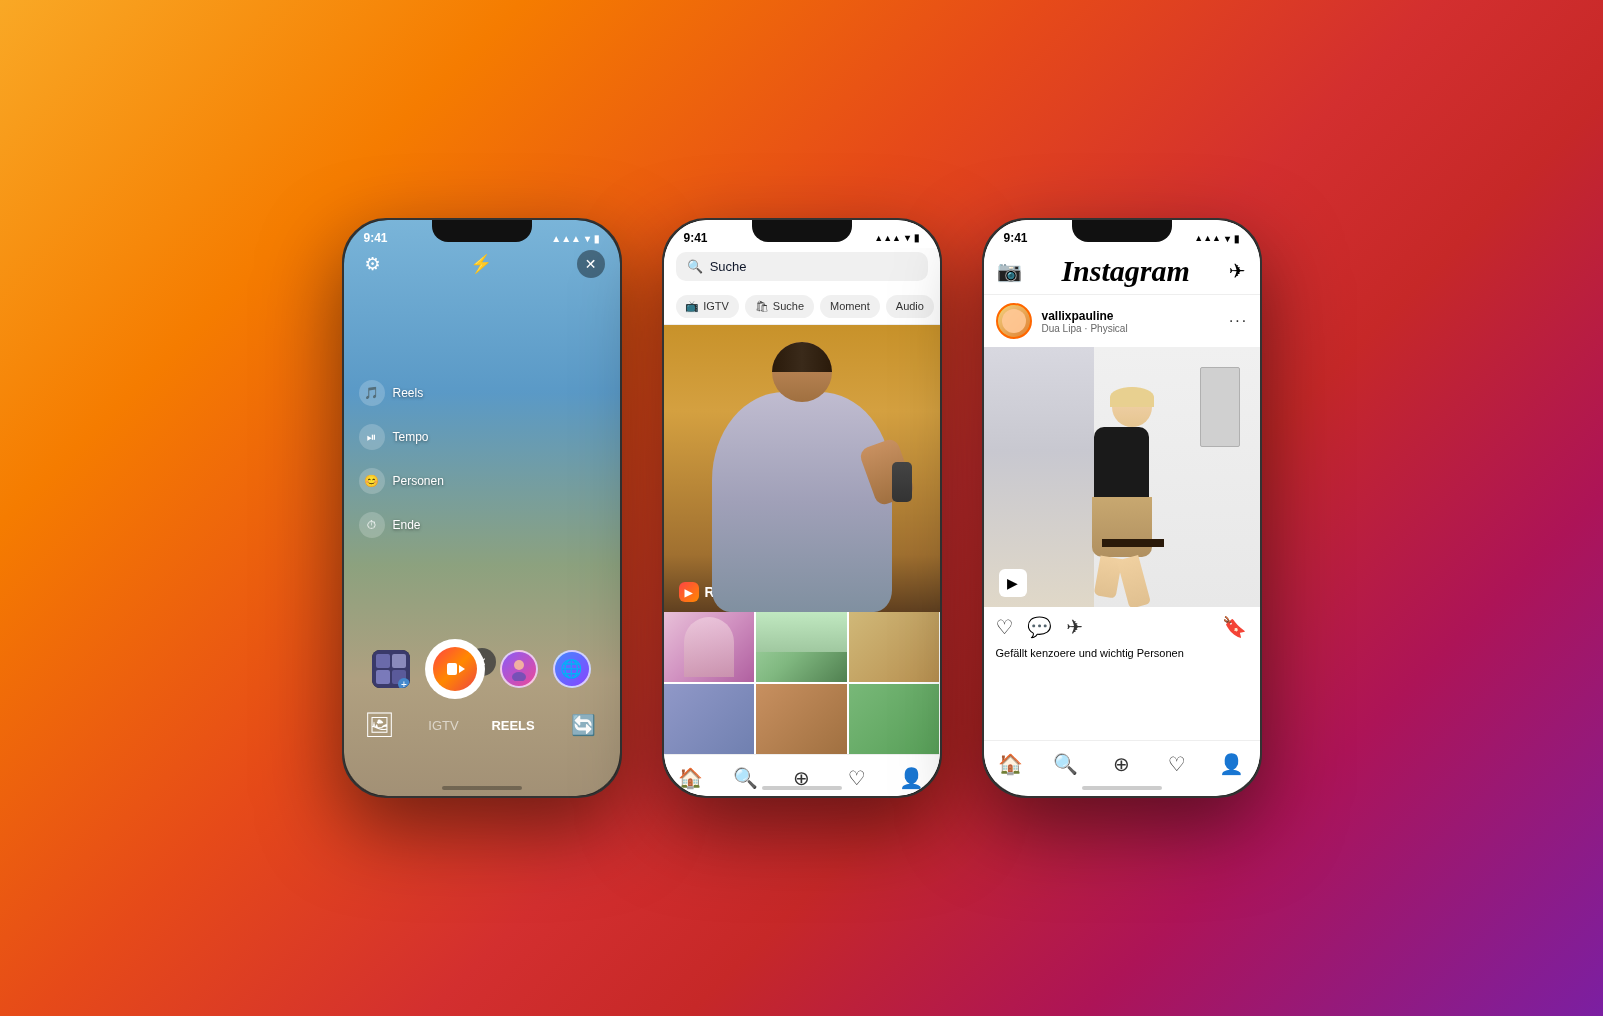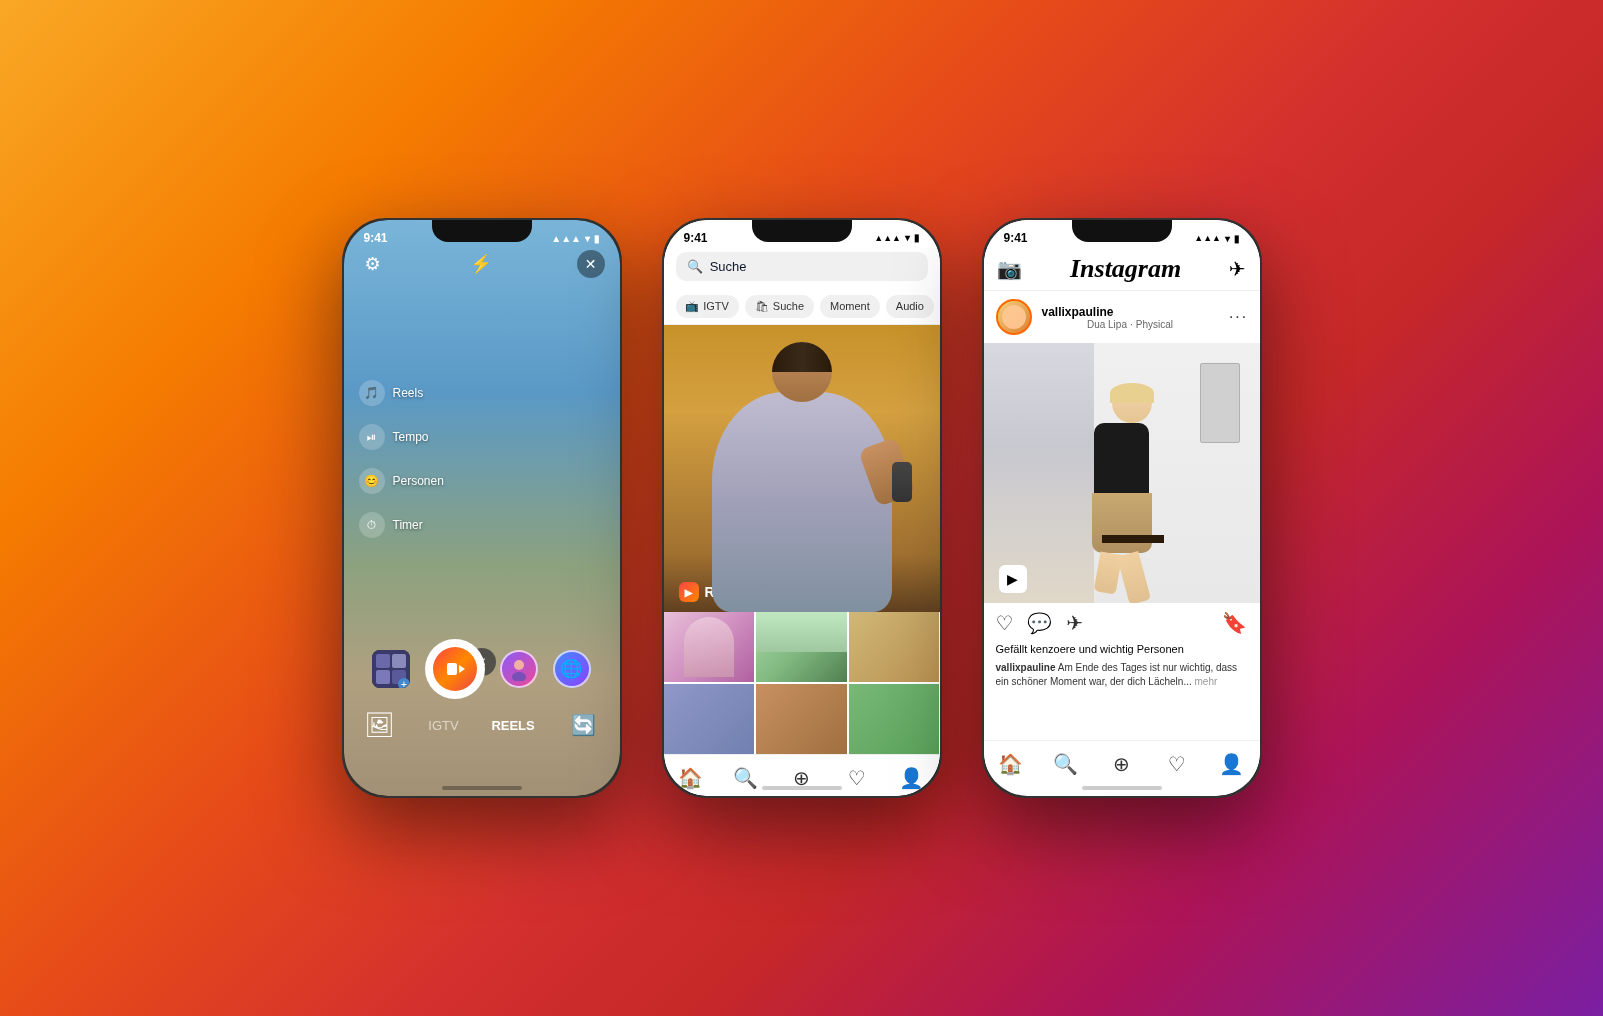--- a/index.html
+++ b/index.html
@@ -409,21 +409,21 @@
     .feed-header {
       display: flex;
       align-items: center;
       justify-content: space-between;
       padding: 6px 14px 6px;
       border-bottom: 1px solid #eee;
       background: white;
     }
 
     .feed-title {
-      font-size: 26px;
+      font-size: 30px;
       font-family: 'Georgia', serif;
       font-style: italic;
       font-weight: 700;
       text-align: center;
     }
 
     .post-header {
       display: flex;
       align-items: center;
       padding: 8px 12px;
@@ -448,21 +448,20 @@
     }
 
     .post-username {
       font-size: 12px;
       font-weight: 600;
     }
 
     .post-subtitle {
       font-size: 10px;
       color: #666;
-      text-align: center;
     }
 
     .post-dots {
       font-size: 16px;
       color: #333;
       letter-spacing: 1px;
     }
 
     .post-image {
       width: 100%;
@@ -561,21 +560,21 @@
       <div class="reels-menu-item">
         <div class="reels-menu-icon">⏯</div>
         <span class="reels-menu-label">Tempo</span>
       </div>
       <div class="reels-menu-item">
         <div class="reels-menu-icon">😊</div>
         <span class="reels-menu-label">Personen</span>
       </div>
       <div class="reels-menu-item">
         <div class="reels-menu-icon">⏱</div>
-        <span class="reels-menu-label">Timer</span>
+        <span class="reels-menu-label">Ende</span>
       </div>
     </div>
 
     <div class="x-badge">✕</div>
 
     <div class="reels-bottom">
       <div class="reels-camera-row">
 
         <div class="gallery-icon">
           <svg width="38" height="38" viewBox="0 0 38 38">
@@ -779,26 +778,20 @@
       <span class="post-action-icon">♡</span>
       <span class="post-action-icon">💬</span>
       <span class="post-action-icon">✈</span>
       <span class="post-bookmark">🔖</span>
     </div>
 
     <div class="post-likes">
       <span>Gefällt kenzoere und wichtig Personen</span>
     </div>
 
-    <div class="post-caption">
-      <span class="post-caption-user">vallixpauline</span>
-      <span> </span>
-      <span>Am Ende des Tages ist nur wichtig, dass ein schöner Moment war, der dich Lächeln...</span>
-      <span class="post-caption-more">mehr</span>
-    </div>
 
     <div class="feed-bottom-nav">
       <div class="nav-icon">🏠</div>
       <div class="nav-icon">🔍</div>
       <div class="nav-icon">⊕</div>
       <div class="nav-icon">♡</div>
       <div class="nav-icon">👤</div>
     </div>
   </div>
   <div class="home-indicator" style="background:rgba(0,0,0,0.2);"></div>

